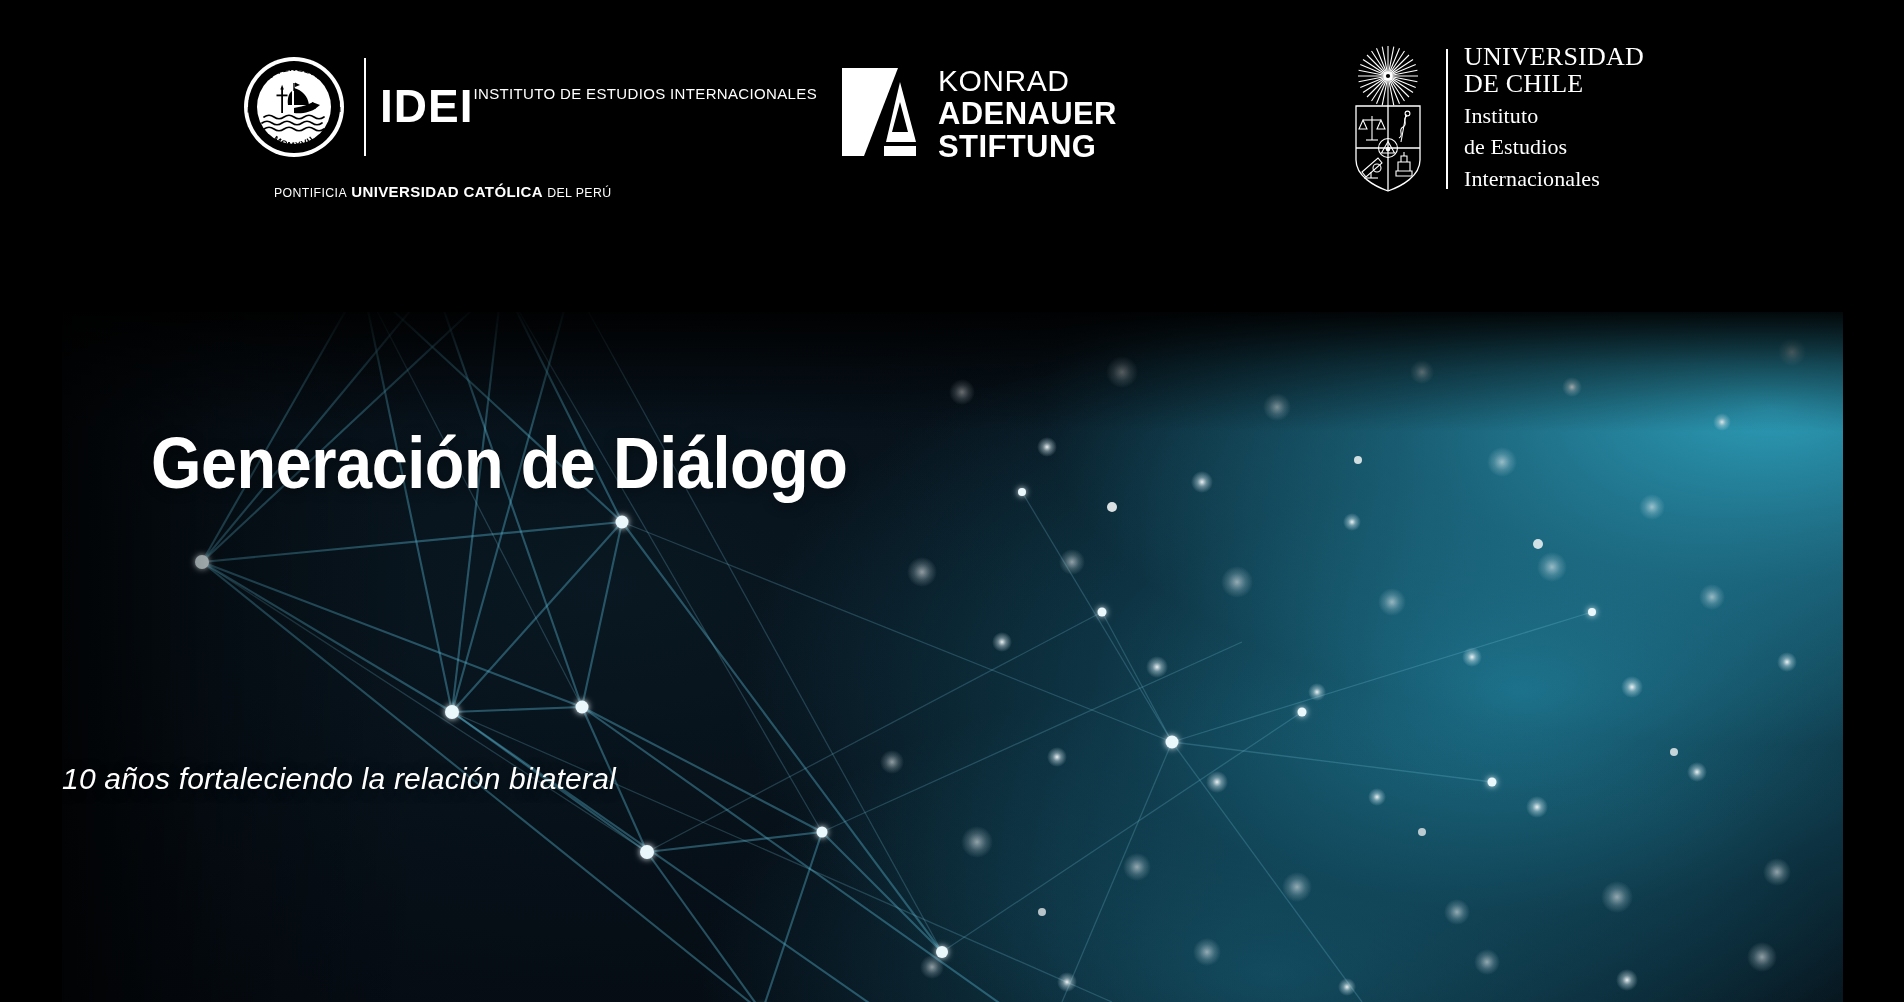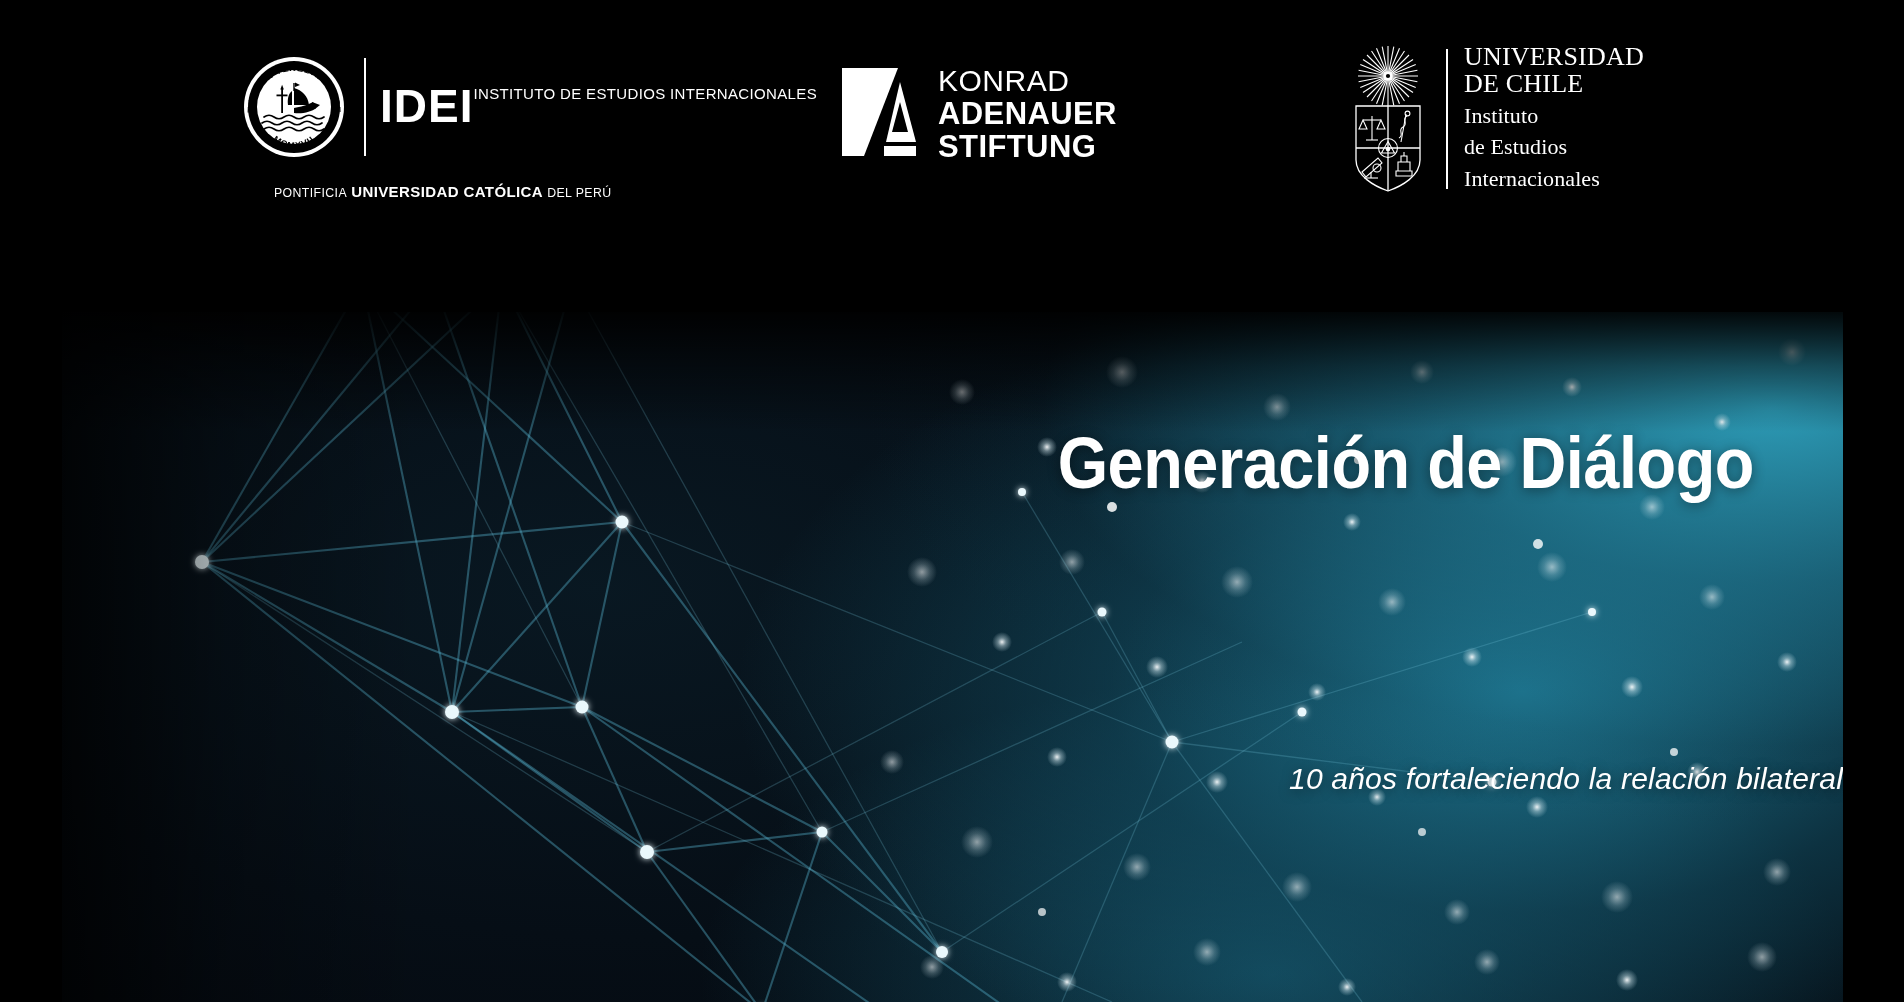--- a/index.html
+++ b/index.html
@@ -128,21 +128,21 @@
   #hero-leftfade {
     position:absolute; left:0; top:0; width:360px; height:690px;
     background: linear-gradient(to right, rgba(0,0,0,0.78) 0%, rgba(0,0,0,0.28) 45%, rgba(0,0,0,0) 100%);
     pointer-events:none;
   }
 
   
   #hero-text {
     position:absolute; left:0; top:0; width:1781px; height:690px;
     z-index: 20;
-    text-align:right;
+    text-align:left;
   }
   #title {
     position:absolute; left:0; right:0; top:110px;
     color:#ffffff;
     font-size: 72px;
     font-weight: 700;
     letter-spacing: -0.5px;
     transform: scaleX(0.90);
     text-shadow: 0 2px 14px rgba(0,0,0,0.45);
     font-family: "Liberation Sans", sans-serif;

